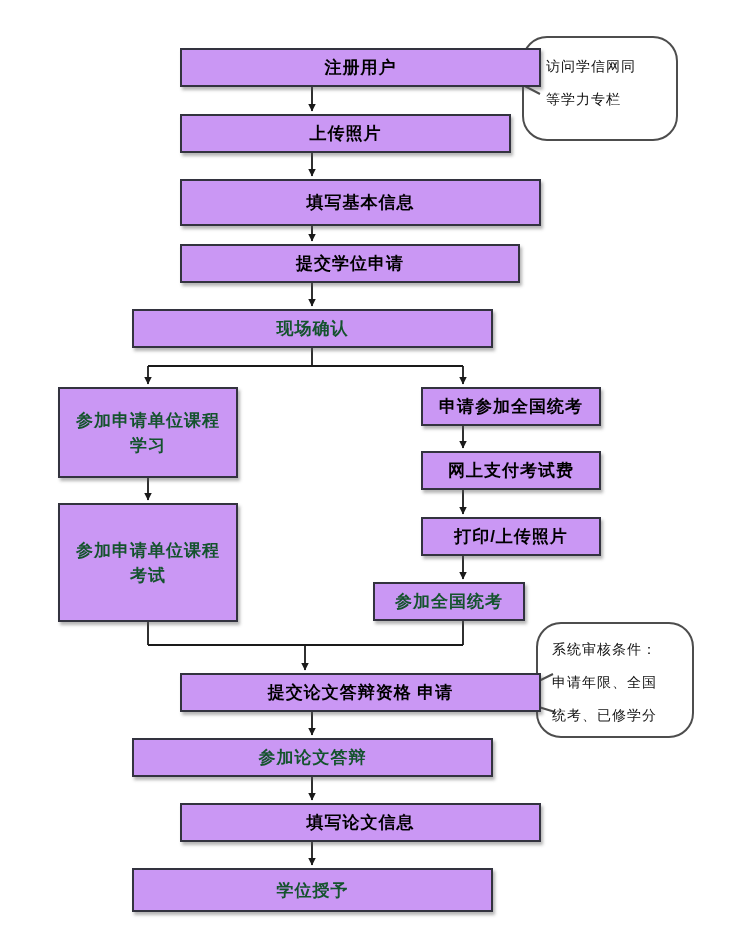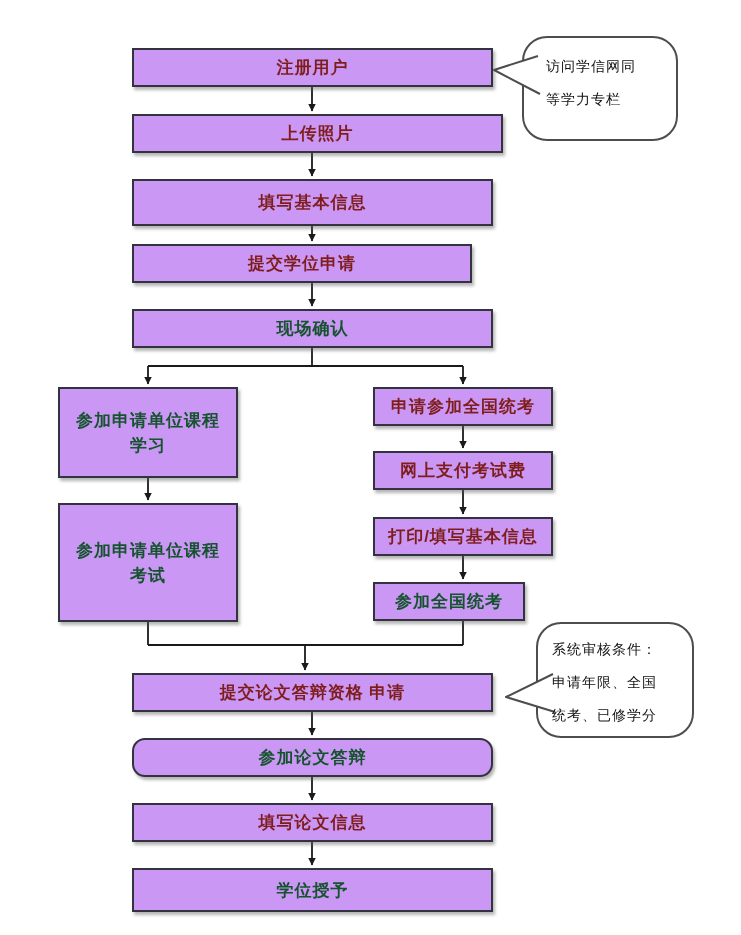--- a/index.html
+++ b/index.html
@@ -15,21 +15,21 @@
     display:flex;
     flex-direction:column;
     align-items:center;
     justify-content:center;
     text-align:center;
     font-weight:bold;
     font-size:17px;
     line-height:25px;
     letter-spacing:1px;
   }
-  .fbox.blue{color:#7f1d1d;}
+  .fbox.blue{color:#000000;margin-left:48px;}
   .fbox.red{color:#14532d;}
   .callout-text{
     position:absolute;
     color:#111111;
     font-size:14px;
     line-height:33px;
     letter-spacing:1px;
     white-space:nowrap;
   }
   .callout-text .bold{font-weight:normal;}
@@ -77,21 +77,21 @@
     </g>
 
     <g>
       <rect x="537" y="623" width="156" height="114" rx="24" ry="24" fill="#ffffff" stroke="#4d4d4d" stroke-width="2"></rect>
       <path d="M553,674 L506,697 L555,712" fill="#ffffff" stroke="#4d4d4d" stroke-width="2" stroke-linejoin="round"></path>
     </g>
   </svg>
 
   <div class="fbox blue" style="left:132px;top:48px;width:361px;height:39px;">注册用户</div>
 
-  <div class="fbox blue" style="left:132px;top:114px;width:371px;height:39px;">上传照片</div>
+  <div class="fbox blue" style="left:132px;top:114px;width:331px;height:39px;">上传照片</div>
 
   <div class="fbox blue" style="left:132px;top:179px;width:361px;height:47px;">填写基本信息</div>
 
   <div class="fbox blue" style="left:132px;top:244px;width:340px;height:39px;">提交学位申请</div>
 
   <div class="fbox red" style="left:132px;top:309px;width:361px;height:39px;">现场确认</div>
 
   <div class="fbox red" style="left:58px;top:387px;width:180px;height:91px;">
     <span>参加申请单位课程</span>
     <span>学习</span>
@@ -99,27 +99,27 @@
 
   <div class="fbox red" style="left:58px;top:503px;width:180px;height:119px;">
     <span>参加申请单位课程</span>
     <span>考试</span>
   </div>
 
   <div class="fbox blue" style="left:373px;top:387px;width:180px;height:39px;">申请参加全国统考</div>
 
   <div class="fbox blue" style="left:373px;top:451px;width:180px;height:39px;">网上支付考试费</div>
 
-  <div class="fbox blue" style="left:373px;top:517px;width:180px;height:39px;">打印/填写基本信息</div>
+  <div class="fbox blue" style="left:373px;top:517px;width:180px;height:39px;">打印/上传照片</div>
 
   <div class="fbox red" style="left:373px;top:582px;width:152px;height:39px;">参加全国统考</div>
 
   <div class="fbox blue" style="left:132px;top:673px;width:361px;height:39px;">提交论文答辩资格 申请</div>
 
-  <div class="fbox red" style="left:132px;top:738px;width:361px;height:39px;border-radius:13px;">参加论文答辩</div>
+  <div class="fbox red" style="left:132px;top:738px;width:361px;height:39px;">参加论文答辩</div>
 
   <div class="fbox blue" style="left:132px;top:803px;width:361px;height:39px;">填写论文信息</div>
 
   <div class="fbox red" style="left:132px;top:868px;width:361px;height:44px;">学位授予</div>
 
   <div class="callout-text" style="left:546px;top:50px;">
     <div>访问学信网同</div>
     <div>等学力专栏</div>
   </div>
 

